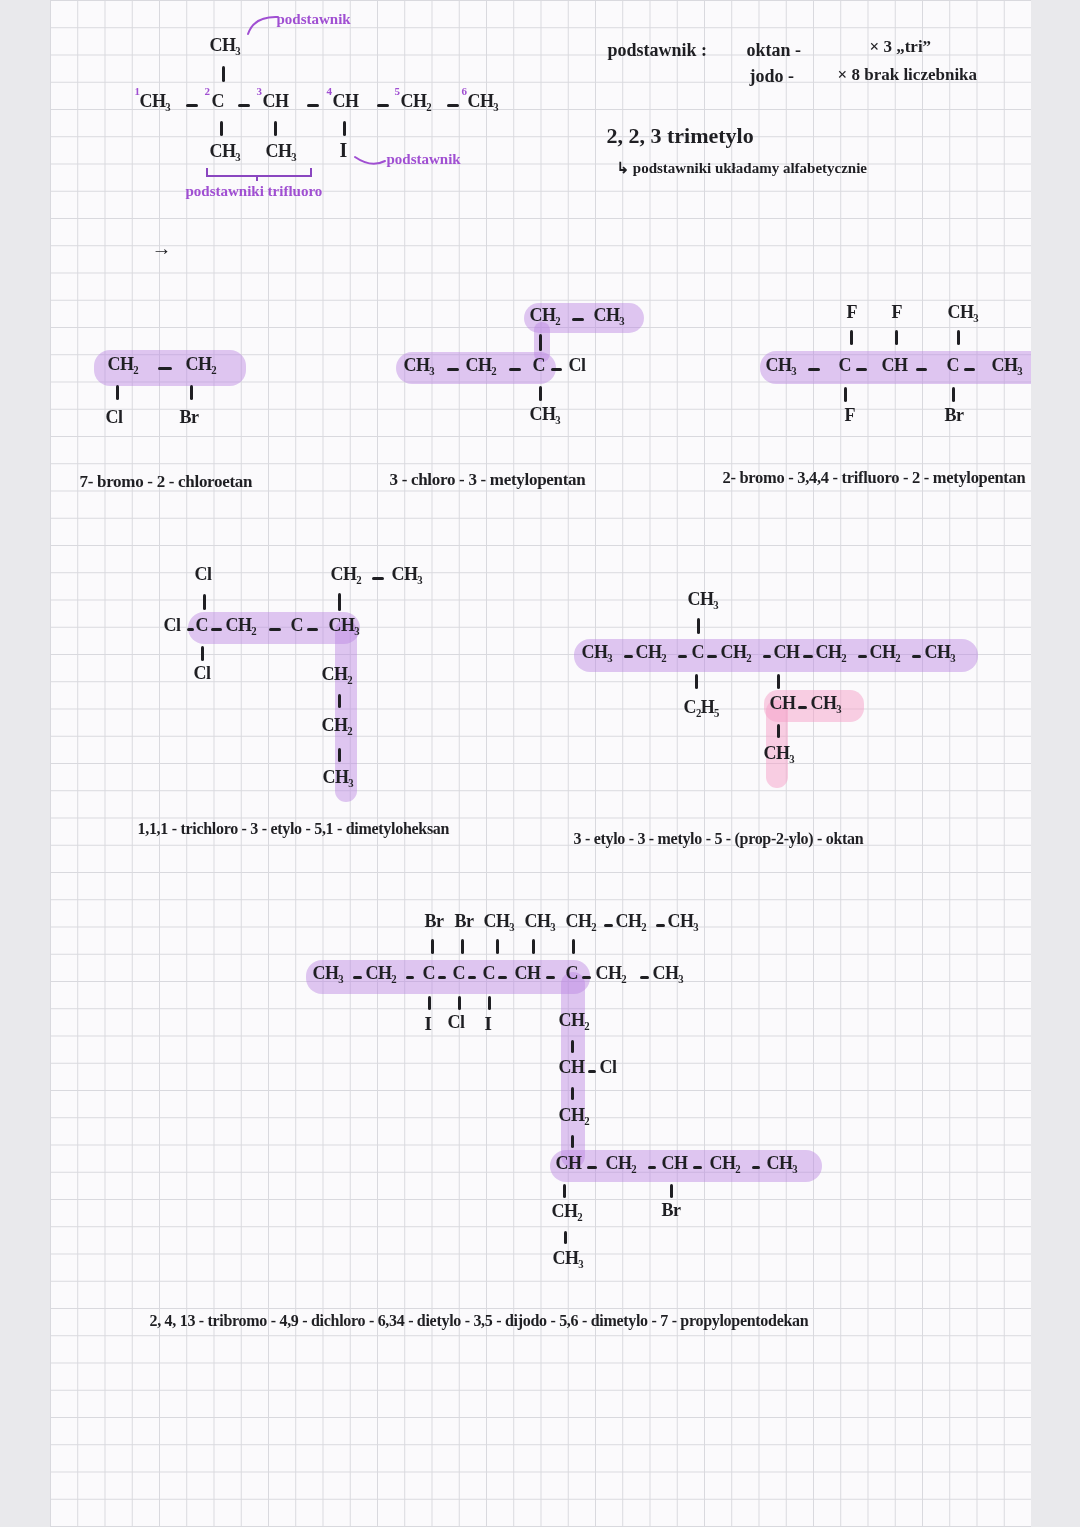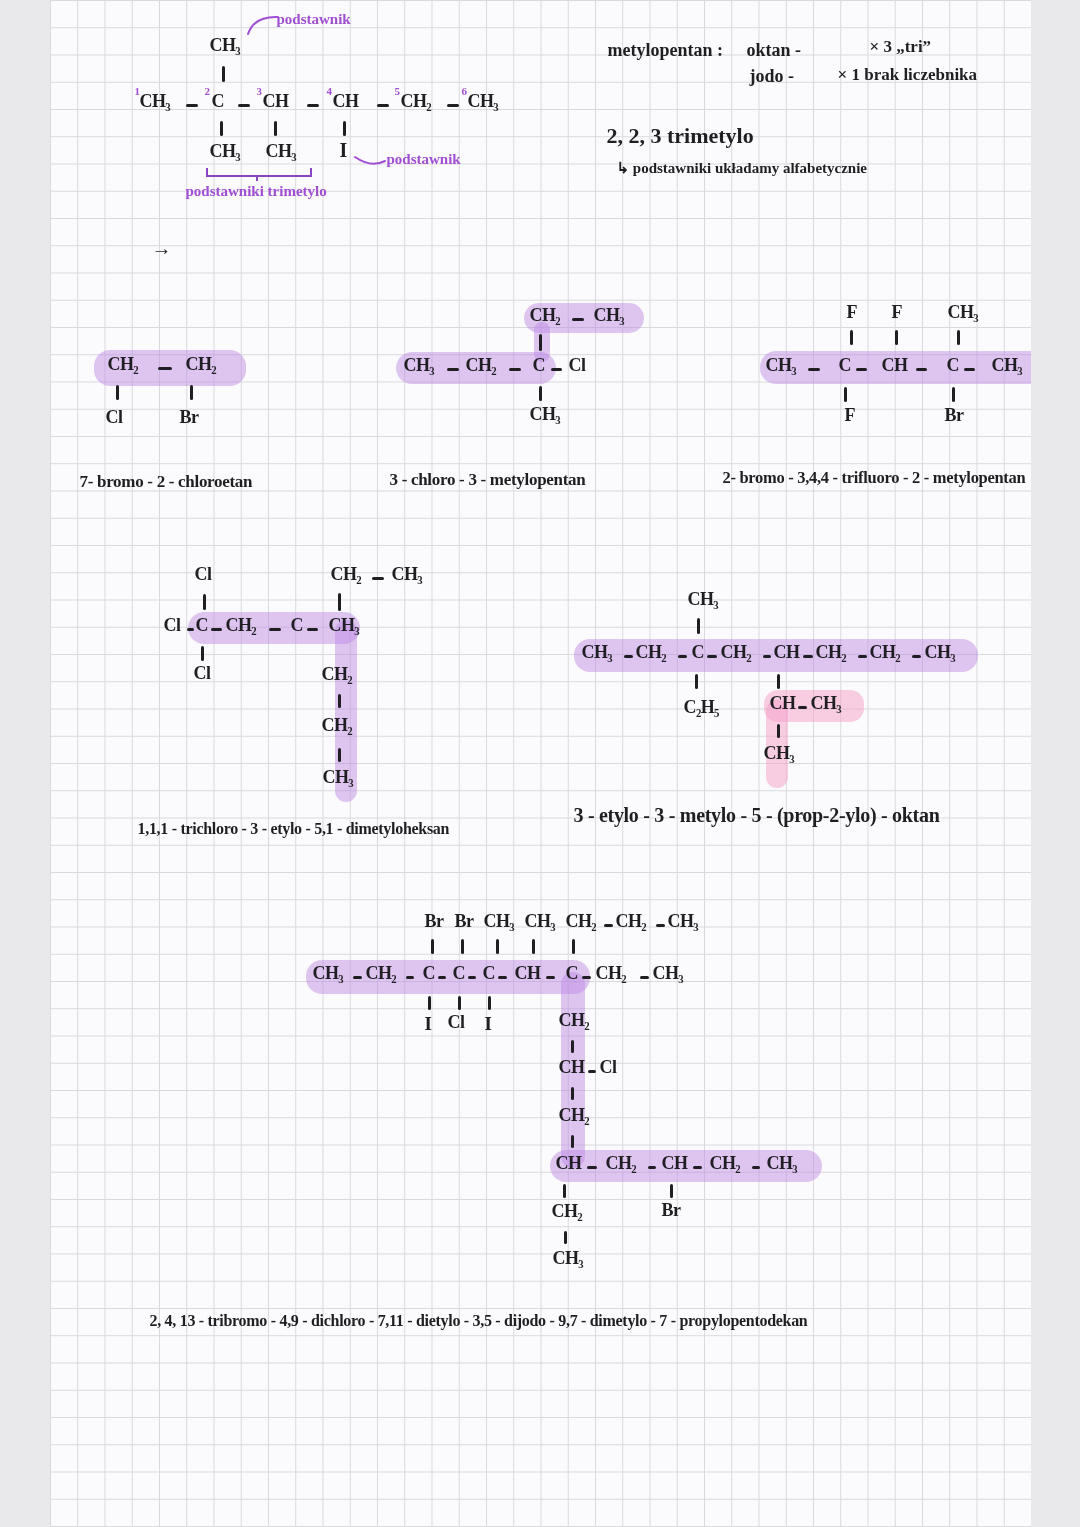--- a/index.html
+++ b/index.html
@@ -55,32 +55,32 @@
 
   <div class="b" style="left:170px;top:121px"></div>
   <div class="b" style="left:224px;top:121px"></div>
   <div class="b" style="left:293px;top:121px"></div>
   <span class="a" style="left:160px;top:142px">CH₃</span>
   <span class="a" style="left:216px;top:142px">CH₃</span>
   <span class="a" style="left:290px;top:140px;font-size:20px">I</span>
 
   <div class="bracket" style="left:156px;top:168px;width:102px"></div>
   <div class="tick" style="left:206px;top:175px"></div>
-  <span class="pt" style="left:136px;top:183px">podstawniki trimetylo</span>
+  <span class="pt" style="left:136px;top:183px">podstawniki trifluoro</span>
 
   <span class="pt" style="left:337px;top:151px">podstawnik</span>
   <svg class="conn" style="left:303px;top:154px" width="34" height="16">
       <path d="M2,3 Q18,14 32,7" stroke="#a04fd2" stroke-width="2" fill="none" stroke-linecap="round"></path>
     </svg>
 
-  <span class="nt" style="left:558px;top:40px;font-size:18px">metylopentan :</span>
+  <span class="nt" style="left:558px;top:40px;font-size:18px">podstawnik :</span>
   <span class="nt" style="left:697px;top:40px;font-size:18px">oktan -</span>
   <span class="nt" style="left:820px;top:37px;font-size:17px">× 3 „tri”</span>
   <span class="nt" style="left:700px;top:66px;font-size:18px">jodo -</span>
-  <span class="nt" style="left:788px;top:65px;font-size:17px">× 1 brak liczebnika</span>
+  <span class="nt" style="left:788px;top:65px;font-size:17px">× 8 brak liczebnika</span>
   <span class="nt" style="left:557px;top:123px;font-size:22px">2, 2, 3 trimetylo</span>
   <span class="nt" style="left:567px;top:159px;font-size:15px">↳ podstawniki układamy alfabetycznie</span>
 
   <span class="nt" style="left:102px;top:237px;font-size:20px">→</span>
 
   <div class="hl" style="left:44px;top:350px;width:152px;height:36px"></div>
   <span class="a" style="left:58px;top:355px">CH₂</span>
   <div class="d" style="left:108px;top:367px;width:14px"></div>
   <span class="a" style="left:136px;top:355px">CH₂</span>
   <div class="b" style="left:66px;top:385px"></div>
@@ -176,21 +176,21 @@
   <div class="b" style="left:645px;top:674px"></div>
   <span class="a" style="left:634px;top:698px">C₂H₅</span>
   <div class="b" style="left:727px;top:674px"></div>
   <div class="hp" style="left:714px;top:690px;width:100px;height:32px"></div>
   <div class="hp" style="left:716px;top:700px;width:22px;height:88px;border-radius:11px"></div>
   <span class="a" style="left:720px;top:694px">CH</span>
   <div class="d" style="left:748px;top:706px;width:9px"></div>
   <span class="a" style="left:761px;top:694px">CH₃</span>
   <div class="b" style="left:727px;top:724px;height:14px"></div>
   <span class="a" style="left:714px;top:744px">CH₃</span>
-  <span class="nm" style="left:524px;top:804px;font-size:20px">3 - etylo - 3 - metylo - 5 - (prop-2-ylo) - oktan</span>
+  <span class="nm" style="left:524px;top:830px;font-size:16px">3 - etylo - 3 - metylo - 5 - (prop-2-ylo) - oktan</span>
 
   <span class="a" style="left:375px;top:912px">Br</span>
   <span class="a" style="left:405px;top:912px">Br</span>
   <span class="a" style="left:434px;top:912px">CH₃</span>
   <span class="a" style="left:475px;top:912px">CH₃</span>
   <span class="a" style="left:516px;top:912px">CH₂</span>
   <div class="d" style="left:554px;top:924px;width:9px"></div>
   <span class="a" style="left:566px;top:912px">CH₂</span>
   <div class="d" style="left:606px;top:924px;width:9px"></div>
   <span class="a" style="left:618px;top:912px">CH₃</span>
@@ -247,15 +247,15 @@
   <div class="d" style="left:702px;top:1166px;width:8px"></div>
   <span class="a" style="left:717px;top:1154px">CH₃</span>
 
   <div class="b" style="left:513px;top:1184px;height:14px"></div>
   <span class="a" style="left:502px;top:1202px">CH₂</span>
   <div class="b" style="left:514px;top:1231px;height:13px"></div>
   <span class="a" style="left:503px;top:1249px">CH₃</span>
   <div class="b" style="left:620px;top:1184px;height:14px"></div>
   <span class="a" style="left:612px;top:1201px">Br</span>
 
-  <span class="nm" style="left:100px;top:1312px;font-size:16px">2, 4, 13 - tribromo - 4,9 - dichloro - 7,11 - dietylo - 3,5 - dijodo - 9,7 - dimetylo - 7 - propylopentodekan</span>
+  <span class="nm" style="left:100px;top:1312px;font-size:16px">2, 4, 13 - tribromo - 4,9 - dichloro - 6,34 - dietylo - 3,5 - dijodo - 5,6 - dimetylo - 7 - propylopentodekan</span>
 
 </div>
 
 </body></html>

